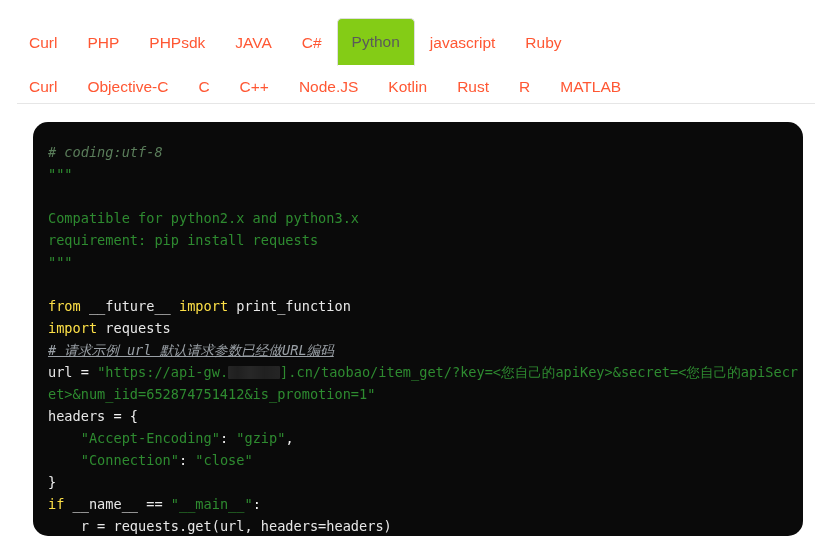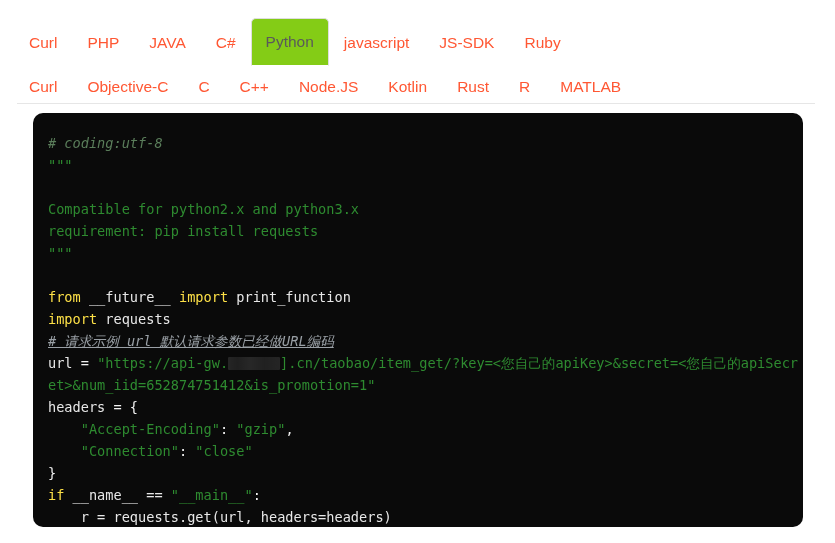--- a/index.html
+++ b/index.html
@@ -73,25 +73,25 @@
     top: 103px;
     width: 798px;
     height: 1px;
     background: #e6e6e6;
   }
 
   
   .code-card {
     position: absolute;
     left: 33px;
-    top: 113px;
+    top: 122px;
     width: 770px;
     height: 414px;
     background: #0a0a0a;
-    border-radius: 10px;
+    border-radius: 15px;
     box-sizing: border-box;
     overflow: hidden;
   }
   pre.code {
     margin: 0;
     padding: 19px 0 0 15px;
     font-family: "DejaVu Sans Mono", "Liberation Mono", monospace;
     font-size: 13.6px;
     line-height: 22px;
     color: #e6e6e6;
@@ -127,25 +127,25 @@
 </style>
 </head>
 <body>
 
 <div id="page">
 
   <div class="tabs-wrap">
     <div class="tab-row row1">
       <div class="tab">Curl</div>
       <div class="tab">PHP</div>
+      <div class="tab">PHPsdk</div>
       <div class="tab">JAVA</div>
       <div class="tab">C#</div>
       <div class="tab active">Python</div>
       <div class="tab">javascript</div>
-      <div class="tab">JS-SDK</div>
       <div class="tab">Ruby</div>
     </div>
     <div class="tab-row row2">
       <div class="tab">Curl</div>
       <div class="tab">Objective-C</div>
       <div class="tab">C</div>
       <div class="tab">C++</div>
       <div class="tab">Node.JS</div>
       <div class="tab">Kotlin</div>
       <div class="tab">Rust</div>

